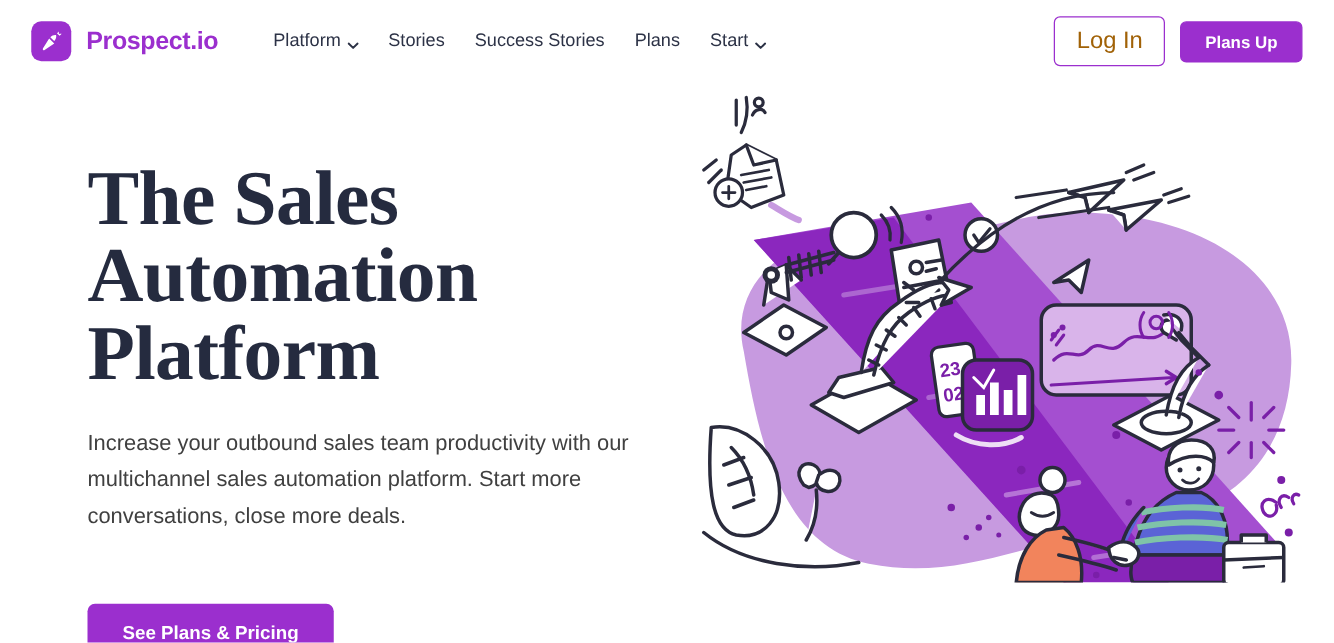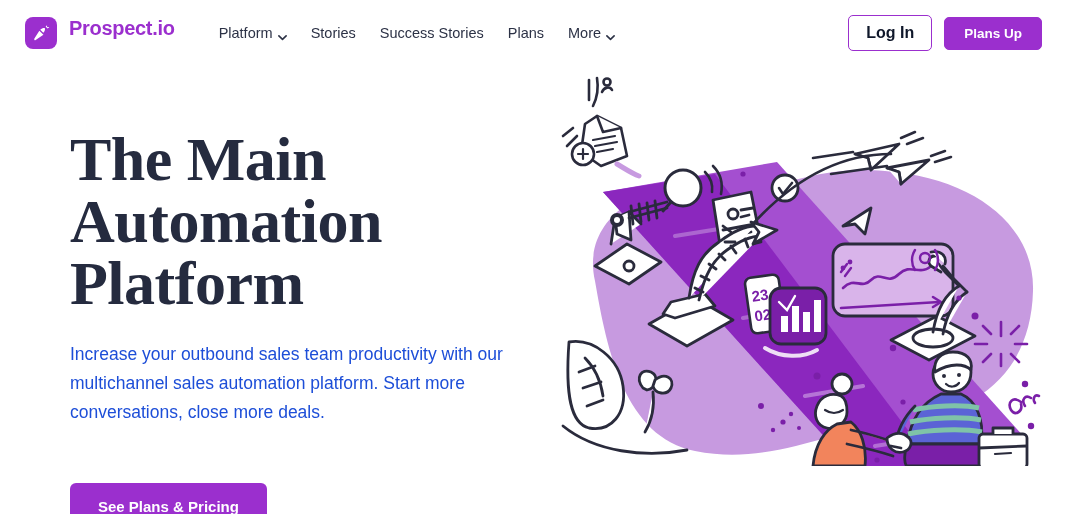--- a/index.html
+++ b/index.html
@@ -16,20 +16,21 @@
   .site-header {
     height: 66px;
     display: flex;
     align-items: center;
     padding: 0 25px 0 25px;
     background: #ffffff;
   }
 
   .brand {
     display: flex;
+    align-items: center;
     gap: 12px;
     margin-right: 32px;
     cursor: pointer;
   }
 
   .brand-mark {
     width: 32px;
     height: 32px;
     border-radius: 8px;
     background: #9B2FCE;
@@ -73,23 +74,23 @@
   }
 
   .header-actions {
     display: flex;
     align-items: center;
     gap: 12px;
     margin-left: auto;
   }
 
   .btn-login {
-    font-size: 16px;
-    font-weight: bold;
-    color: #0f172a;
+    font-size: 19px;
+    font-weight: normal;
+    color: #a16207;
     background: #ffffff;
     border: 1.5px solid #9B2FCE;
     border-radius: 5px;
     padding: 8px 17px;
     cursor: pointer;
     white-space: nowrap;
     font-family: "Liberation Sans", sans-serif;
   }
 
   .btn-signup {
@@ -125,21 +126,21 @@
     font-size: 62px;
     line-height: 62px;
     color: #252B3F;
     letter-spacing: -0.5px;
     margin-bottom: 26px;
   }
 
   .hero-sub {
     font-size: 17.5px;
     line-height: 29px;
-    color: #1d4ed8;
+    color: #404040;
     max-width: 470px;
     margin-bottom: 12px;
   }
 
   .btn-cta {
     display: inline-block;
     font-size: 15px;
     font-weight: bold;
     color: #ffffff;
     background: #9B2FCE;
@@ -193,42 +194,42 @@
 
     <div class="nav-item">
       <span>Success Stories</span>
     </div>
 
     <div class="nav-item">
       <span>Plans</span>
     </div>
 
     <div class="nav-item">
-      <span>More</span>
+      <span>Start</span>
       <span class="chev">
         <svg width="9" height="9" viewBox="0 0 10 10" aria-hidden="true">
           <path d="M1 3.2 L5 7 L9 3.2" fill="none" stroke="#2C3246" stroke-width="1.8" stroke-linecap="round" stroke-linejoin="round"></path>
         </svg>
       </span>
     </div>
 
   </nav>
 
   <div class="header-actions">
     <button class="btn-login">Log In</button>
     <button class="btn-signup">Plans Up</button>
   </div>
 
 </header>
 
 <section class="hero">
 
   <div class="hero-copy">
     <h1 class="hero-title">
-      <span>The Main</span><br>
+      <span>The Sales</span><br>
       <span>Automation</span><br>
       <span>Platform</span>
     </h1>
     <p class="hero-sub">Increase your outbound sales team productivity with our multichannel sales automation platform. Start more conversations, close more deals.</p>
     <button class="btn-cta">See Plans &amp; Pricing</button>
   </div>
 
   <div class="hero-art">
     <svg width="500" height="400" viewBox="0 0 500 400" aria-hidden="true">
       <defs>

